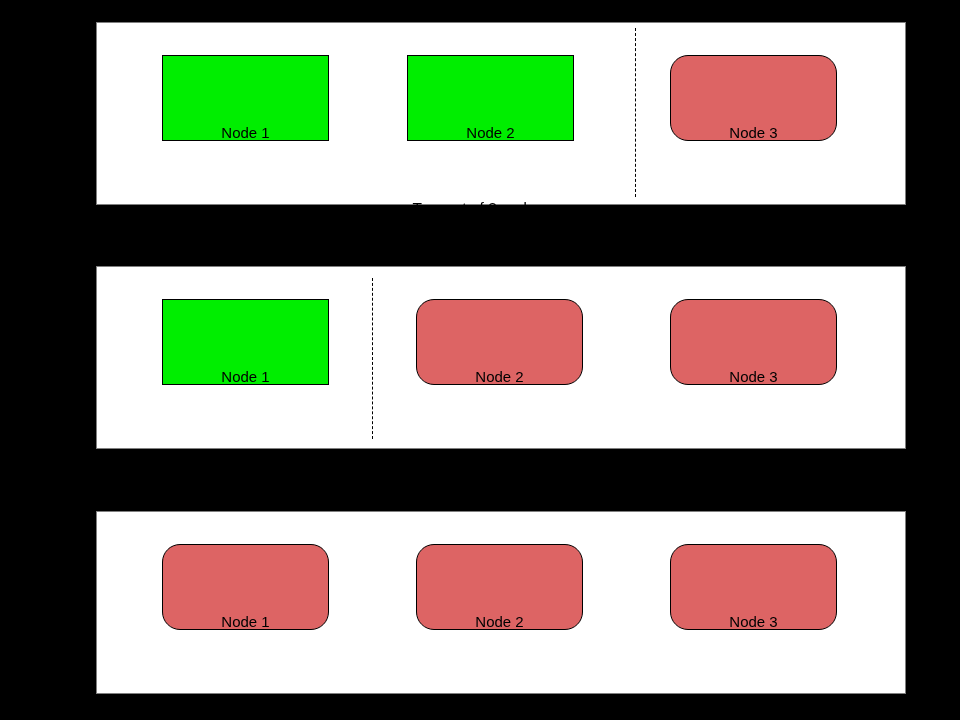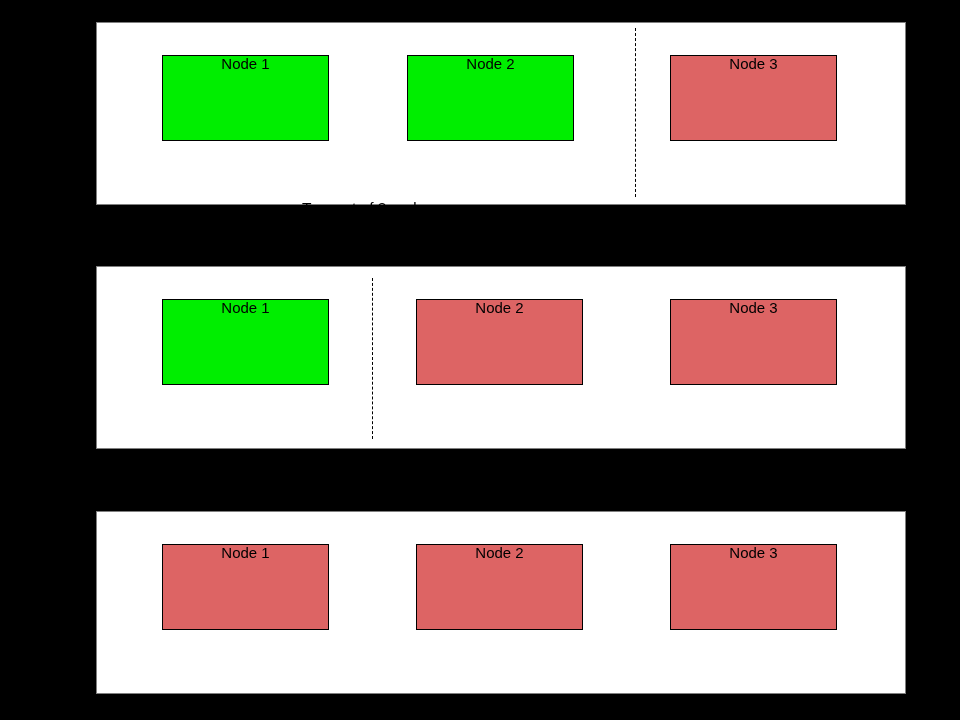--- a/index.html
+++ b/index.html
@@ -27,43 +27,43 @@
     position: absolute;
     background: #ffffff;
     border: 1px solid #7f7f7f;
     box-sizing: border-box;
   }
   .node {
     position: absolute;
     box-sizing: border-box;
     border: 1px solid #000000;
     display: flex;
-    align-items: flex-start;
+    align-items: flex-end;
     justify-content: center;
     font-size: 15px;
     color: #000000;
     line-height: 1;
     font-family: "Liberation Sans", sans-serif;
   }
   .node.up   { background: #00ee00; }
-  .node.down { background: #dd6464; }
+  .node.down { background: #dd6464; border-radius: 18px; }
 
   .divider {
     position: absolute;
     width: 0;
     border-left: 1px dashed #000000;
   }
 
   .caption {
     position: absolute;
     font-size: 15.5px;
     color: #000000;
     line-height: 23px;
     white-space: pre;
-    text-align: left;
+    text-align: center;
     font-family: "Liberation Sans", sans-serif;
   }
   .caption .cap-line { display: block; }
 </style>
 </head>
 <body>
 
 <div id="canvas">
 
   <div class="panel" style="left:96px; top:22px; width:810px; height:183px;">

